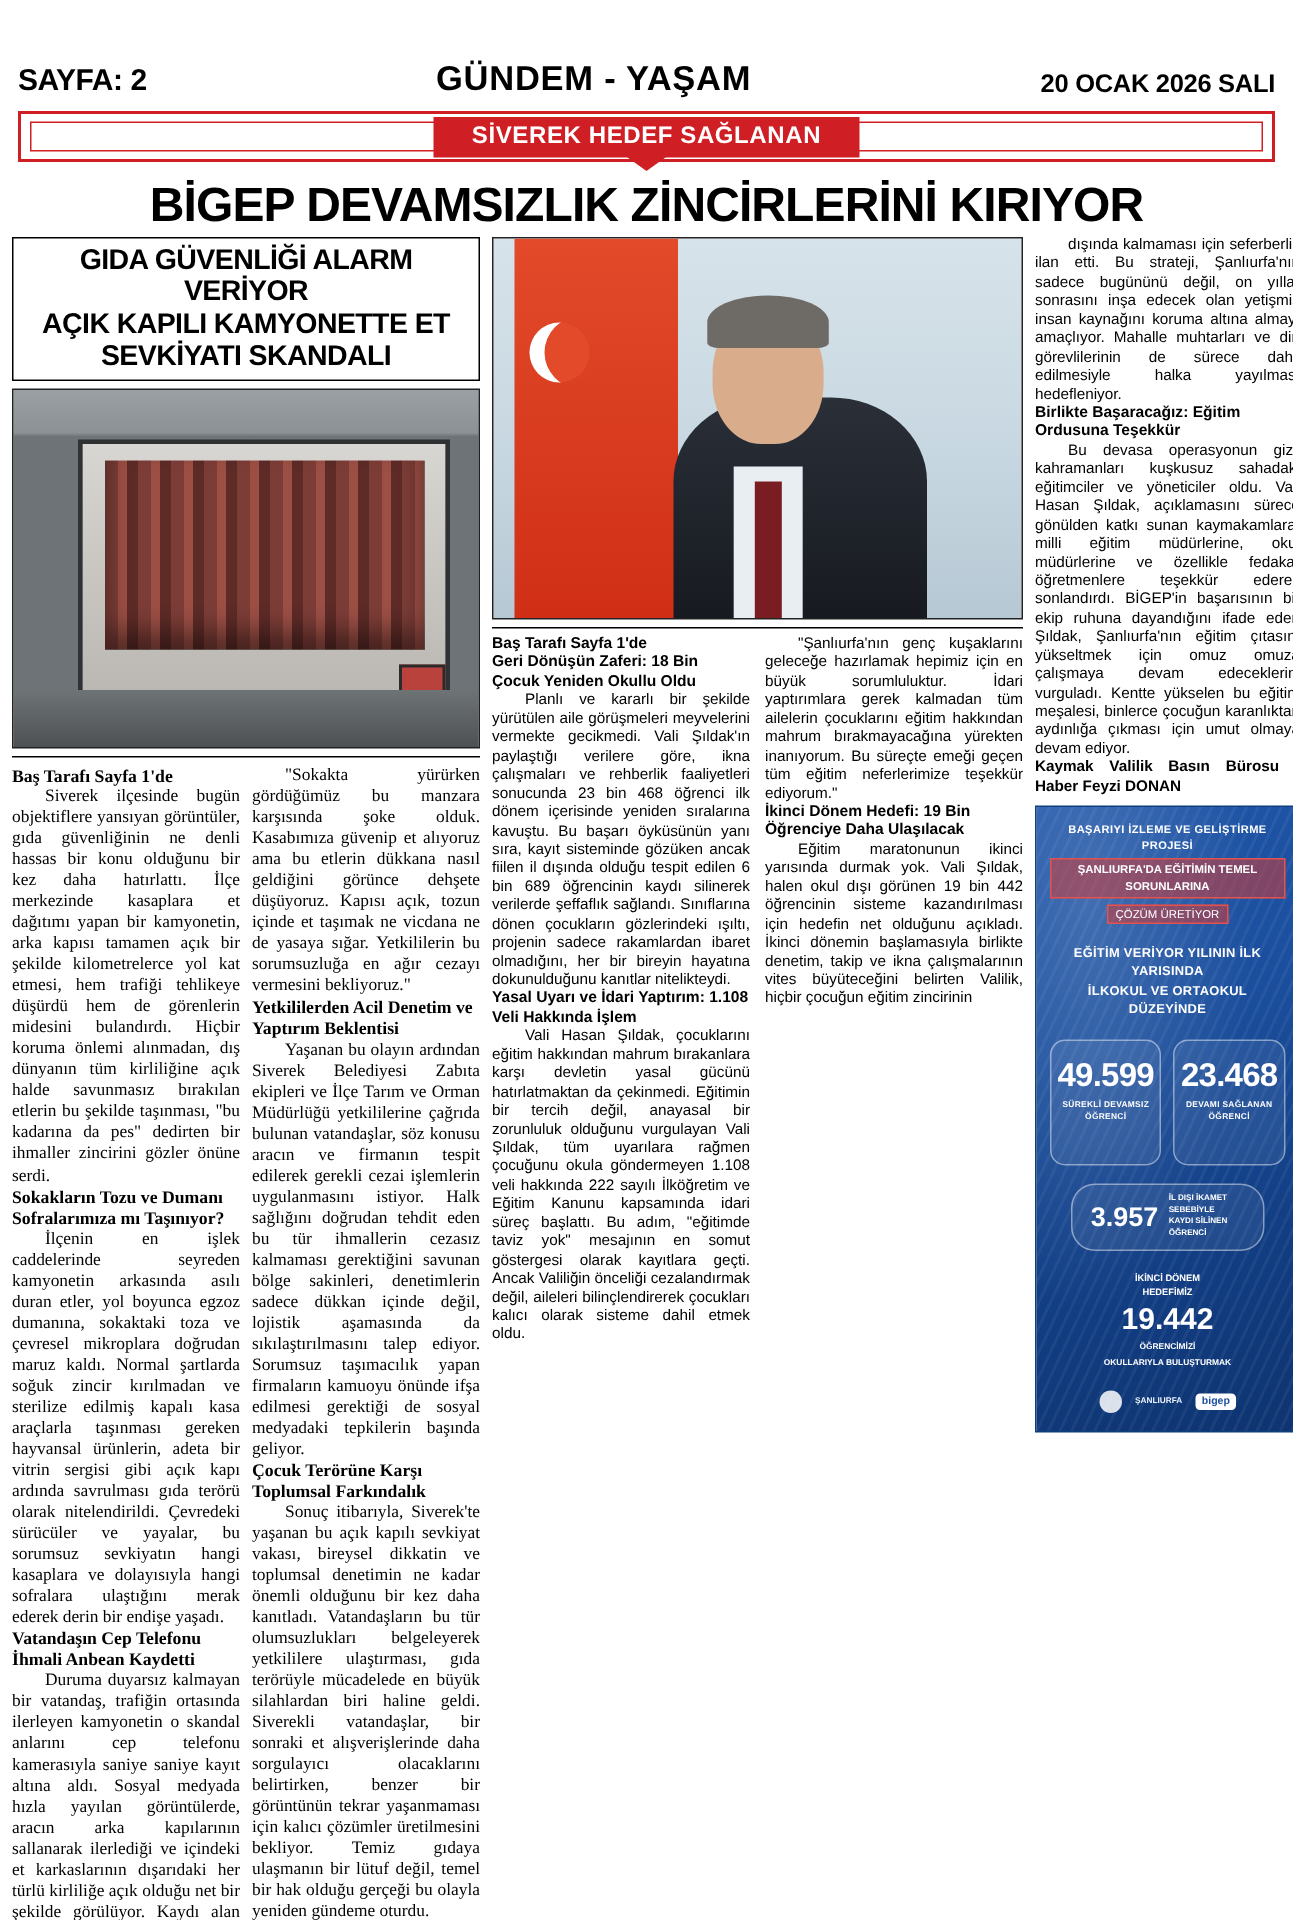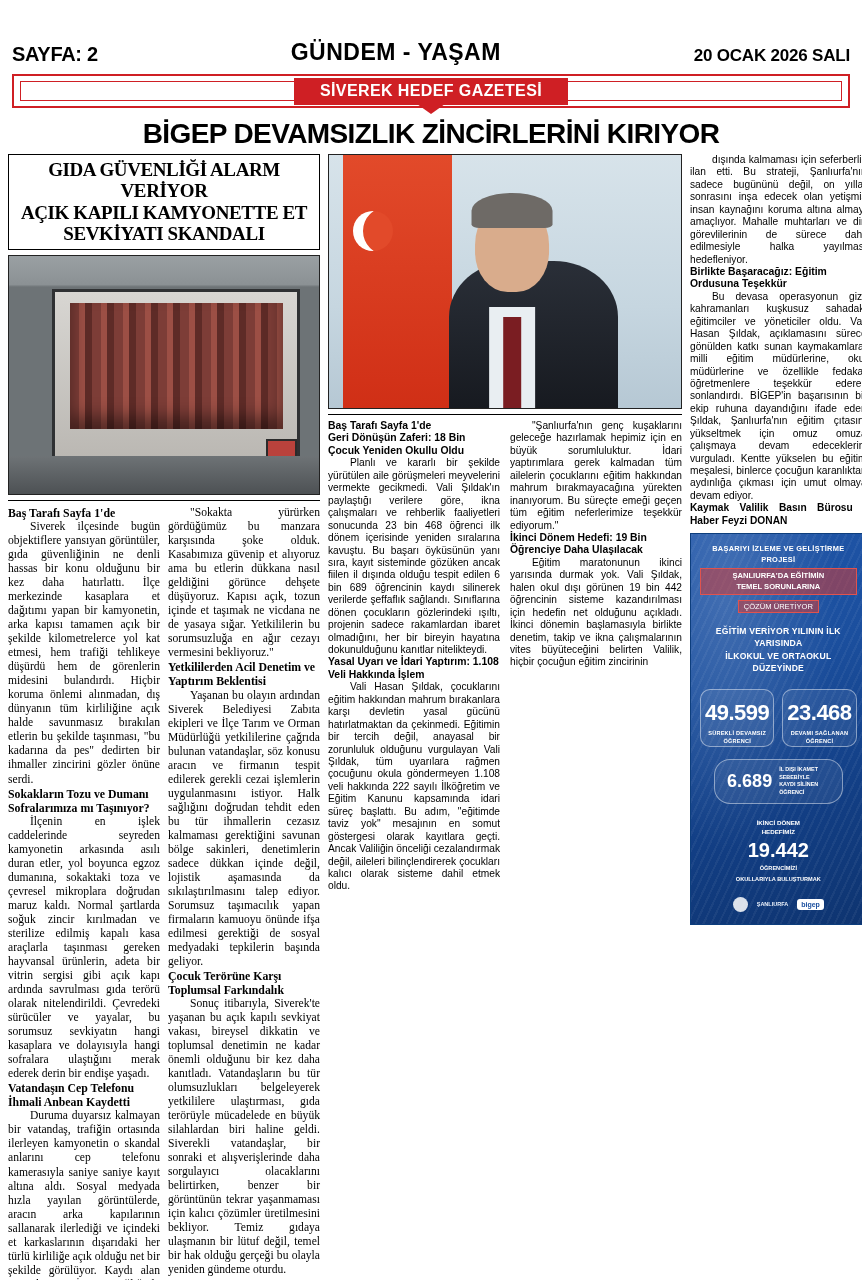--- a/index.html
+++ b/index.html
@@ -31,35 +31,35 @@
     padding:4px 26px 5px 26px; }
   .nameplate:after{
     content:""; position:absolute; left:50%; transform:translateX(-50%);
     bottom:-9px; border-left:14px solid transparent; border-right:14px solid transparent;
     border-top:10px solid #cf1f24; }
 
   
   .mainhead { text-align:center; margin:12px 2px 4px 2px; }
   .mainhead div { font-weight:bold; letter-spacing:-0.6px; line-height:1.0; }
   .mh1 { font-size:35px; }
-  .mh2 { font-size:28px; }
+  .mh2 { font-size:32px; }
 
   
   .body-grid { display:flex; gap:8px; margin-top:6px; }
   .col { }
   .c1 { width:152px; }
   .c2 { width:152px; }
   .c3 { width:172px; }
   .c4 { width:172px; }
   .c5 { width:185px; }
 
   
   .leftpack { width:312px; }
   .subhead-box { border:1.5px solid #000; padding:4px 4px 5px 4px; text-align:center; }
-  .subhead-box div { font-weight:bold; letter-spacing:-0.4px; line-height:1.12; font-size:19px;font-family:Liberation Serif, serif; }
+  .subhead-box div { font-weight:bold; letter-spacing:-0.4px; line-height:1.12; font-size:19px; }
 
   .photo { width:100%; background:#4b4b4b; position:relative; overflow:hidden;
     border:1px solid #222; }
   .photo.truck { height:240px; margin-top:5px;
     background:
       linear-gradient(180deg,#9aa0a3 0%, #8b9194 12%, #6d7376 13%, #6d7376 100%);
   }
   .truck-body { position:absolute; left:14%; right:6%; top:14%; bottom:10%;
     background:linear-gradient(180deg,#d8d6d2,#b9b6b1);
     border:3px solid #2f3133; }
@@ -104,27 +104,27 @@
     margin-top:6px; border:1px solid #0d3e7d; color:#fff;
     background:
       radial-gradient(ellipse at 20% 15%, rgba(255,255,255,.16), transparent 55%),
       repeating-linear-gradient(115deg, rgba(255,255,255,.05) 0 2px, transparent 2px 7px),
       linear-gradient(160deg,#1f55a8 0%, #1b4f9e 35%, #123e84 70%, #0e3470 100%);
     padding:10px 9px 12px 9px; text-align:center;
   }
   .info-t1 { font-size:7.4px; font-weight:bold; letter-spacing:.3px; line-height:1.4; }
   .info-t2 { font-size:7.6px; font-weight:bold; color:#fff; line-height:1.5;
     border:1px solid #e0534e; background:rgba(210,60,55,.55); display:inline-block;
-    padding:1px 19px; margin-top:3px; }
+    padding:1px 5px; margin-top:3px; }
   .info-t2b { font-size:7.6px; font-weight:normal; border:1px solid #e0534e;
     background:rgba(210,60,55,.55); display:inline-block; padding:1px 5px; margin-top:2px; }
   .info-sub { font-size:8.6px; font-weight:bold; line-height:1.45; margin-top:12px; letter-spacing:.2px;}
   .stat-row { display:flex; gap:8px; margin-top:14px; }
   .stat { flex:1; border:1px solid rgba(255,255,255,.45); border-radius:10px;
-    background:rgba(255,255,255,.07); padding:10px 4px 1px 4px; }
+    background:rgba(255,255,255,.07); padding:10px 4px 27px 4px; }
   .stat .num { font-size:22px; font-weight:bold; letter-spacing:-0.5px; }
   .stat .lbl { font-size:5.6px; font-weight:bold; line-height:1.5; margin-top:3px; letter-spacing:.2px;}
   .pill { margin:12px auto 0 auto; border:1px solid rgba(255,255,255,.45); border-radius:16px;
     background:rgba(255,255,255,.07); padding:6px 12px; display:flex; align-items:center;
     justify-content:center; gap:7px; width:82%; }
   .pill .num { font-size:18px; font-weight:bold; }
   .pill .lbl { font-size:5.4px; font-weight:bold; line-height:1.4; text-align:left; }
   .second { margin-top:14px; }
   .second .cap { font-size:6.2px; font-weight:bold; line-height:1.5; }
   .second .num { font-size:20px; font-weight:bold; margin-top:3px; }
@@ -142,21 +142,21 @@
 
 <div class="page">
 
   <div class="masthead">
     <div class="mh-left">SAYFA: 2</div>
     <div class="mh-center">GÜNDEM - YAŞAM</div>
     <div class="mh-right">20 OCAK 2026 SALI</div>
   </div>
 
   <div class="nameplate-wrap">
-    <div class="nameplate">SİVEREK HEDEF GAZETESİ</div>
+    <div class="nameplate">SİVEREK HEDEF SAĞLANAN</div>
   </div>
 
   <div class="mainhead">
     <div class="mh2">BİGEP DEVAMSIZLIK ZİNCİRLERİNİ KIRIYOR</div>
   </div>
 
   <div class="body-grid">
 
     <div class="leftpack">
 
@@ -250,21 +250,21 @@
           <div class="stat">
             <div class="num">23.468</div>
             <div class="lbl">
               <span>DEVAMI SAĞLANAN</span><br>
               <span>ÖĞRENCİ</span>
             </div>
           </div>
         </div>
 
         <div class="pill">
-          <div class="num">6.689</div>
+          <div class="num">3.957</div>
           <div class="lbl">
             <span>İL DIŞI İKAMET SEBEBİYLE</span><br>
             <span>KAYDI SİLİNEN ÖĞRENCİ</span>
           </div>
         </div>
 
         <div class="second">
           <div class="cap">İKİNCİ DÖNEM</div>
           <div class="cap">HEDEFİMİZ</div>
           <div class="num">19.442</div>

